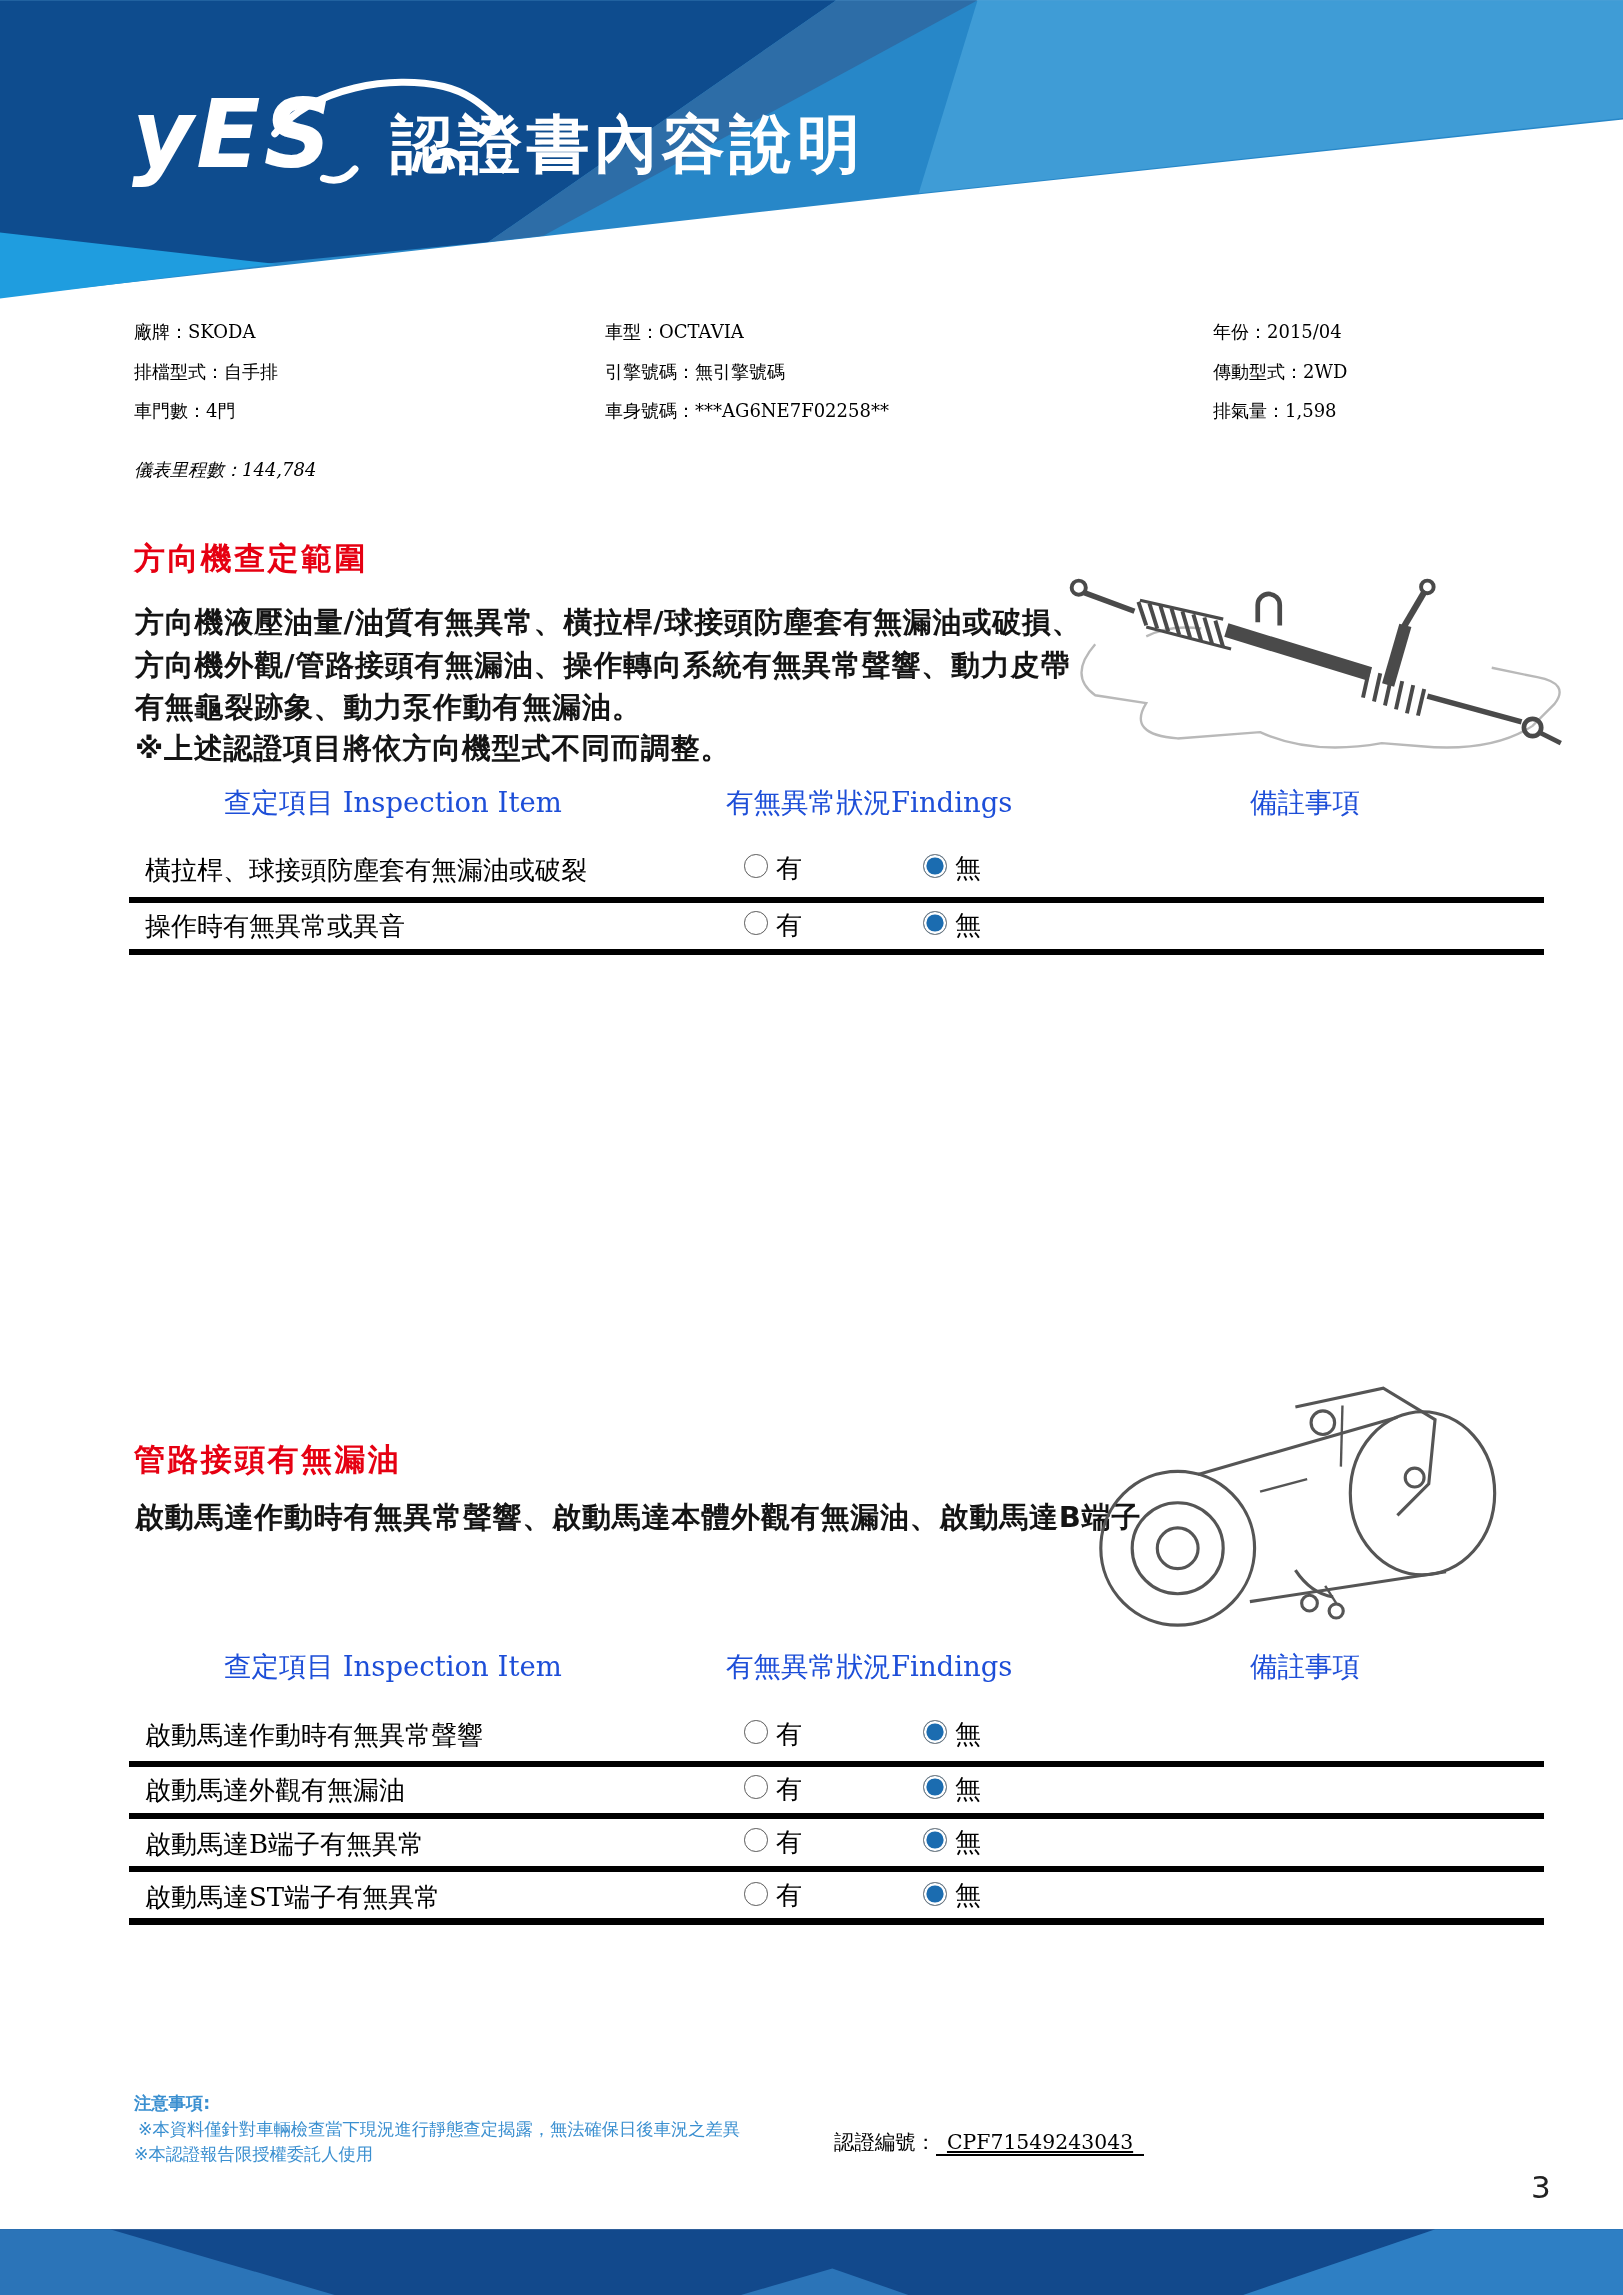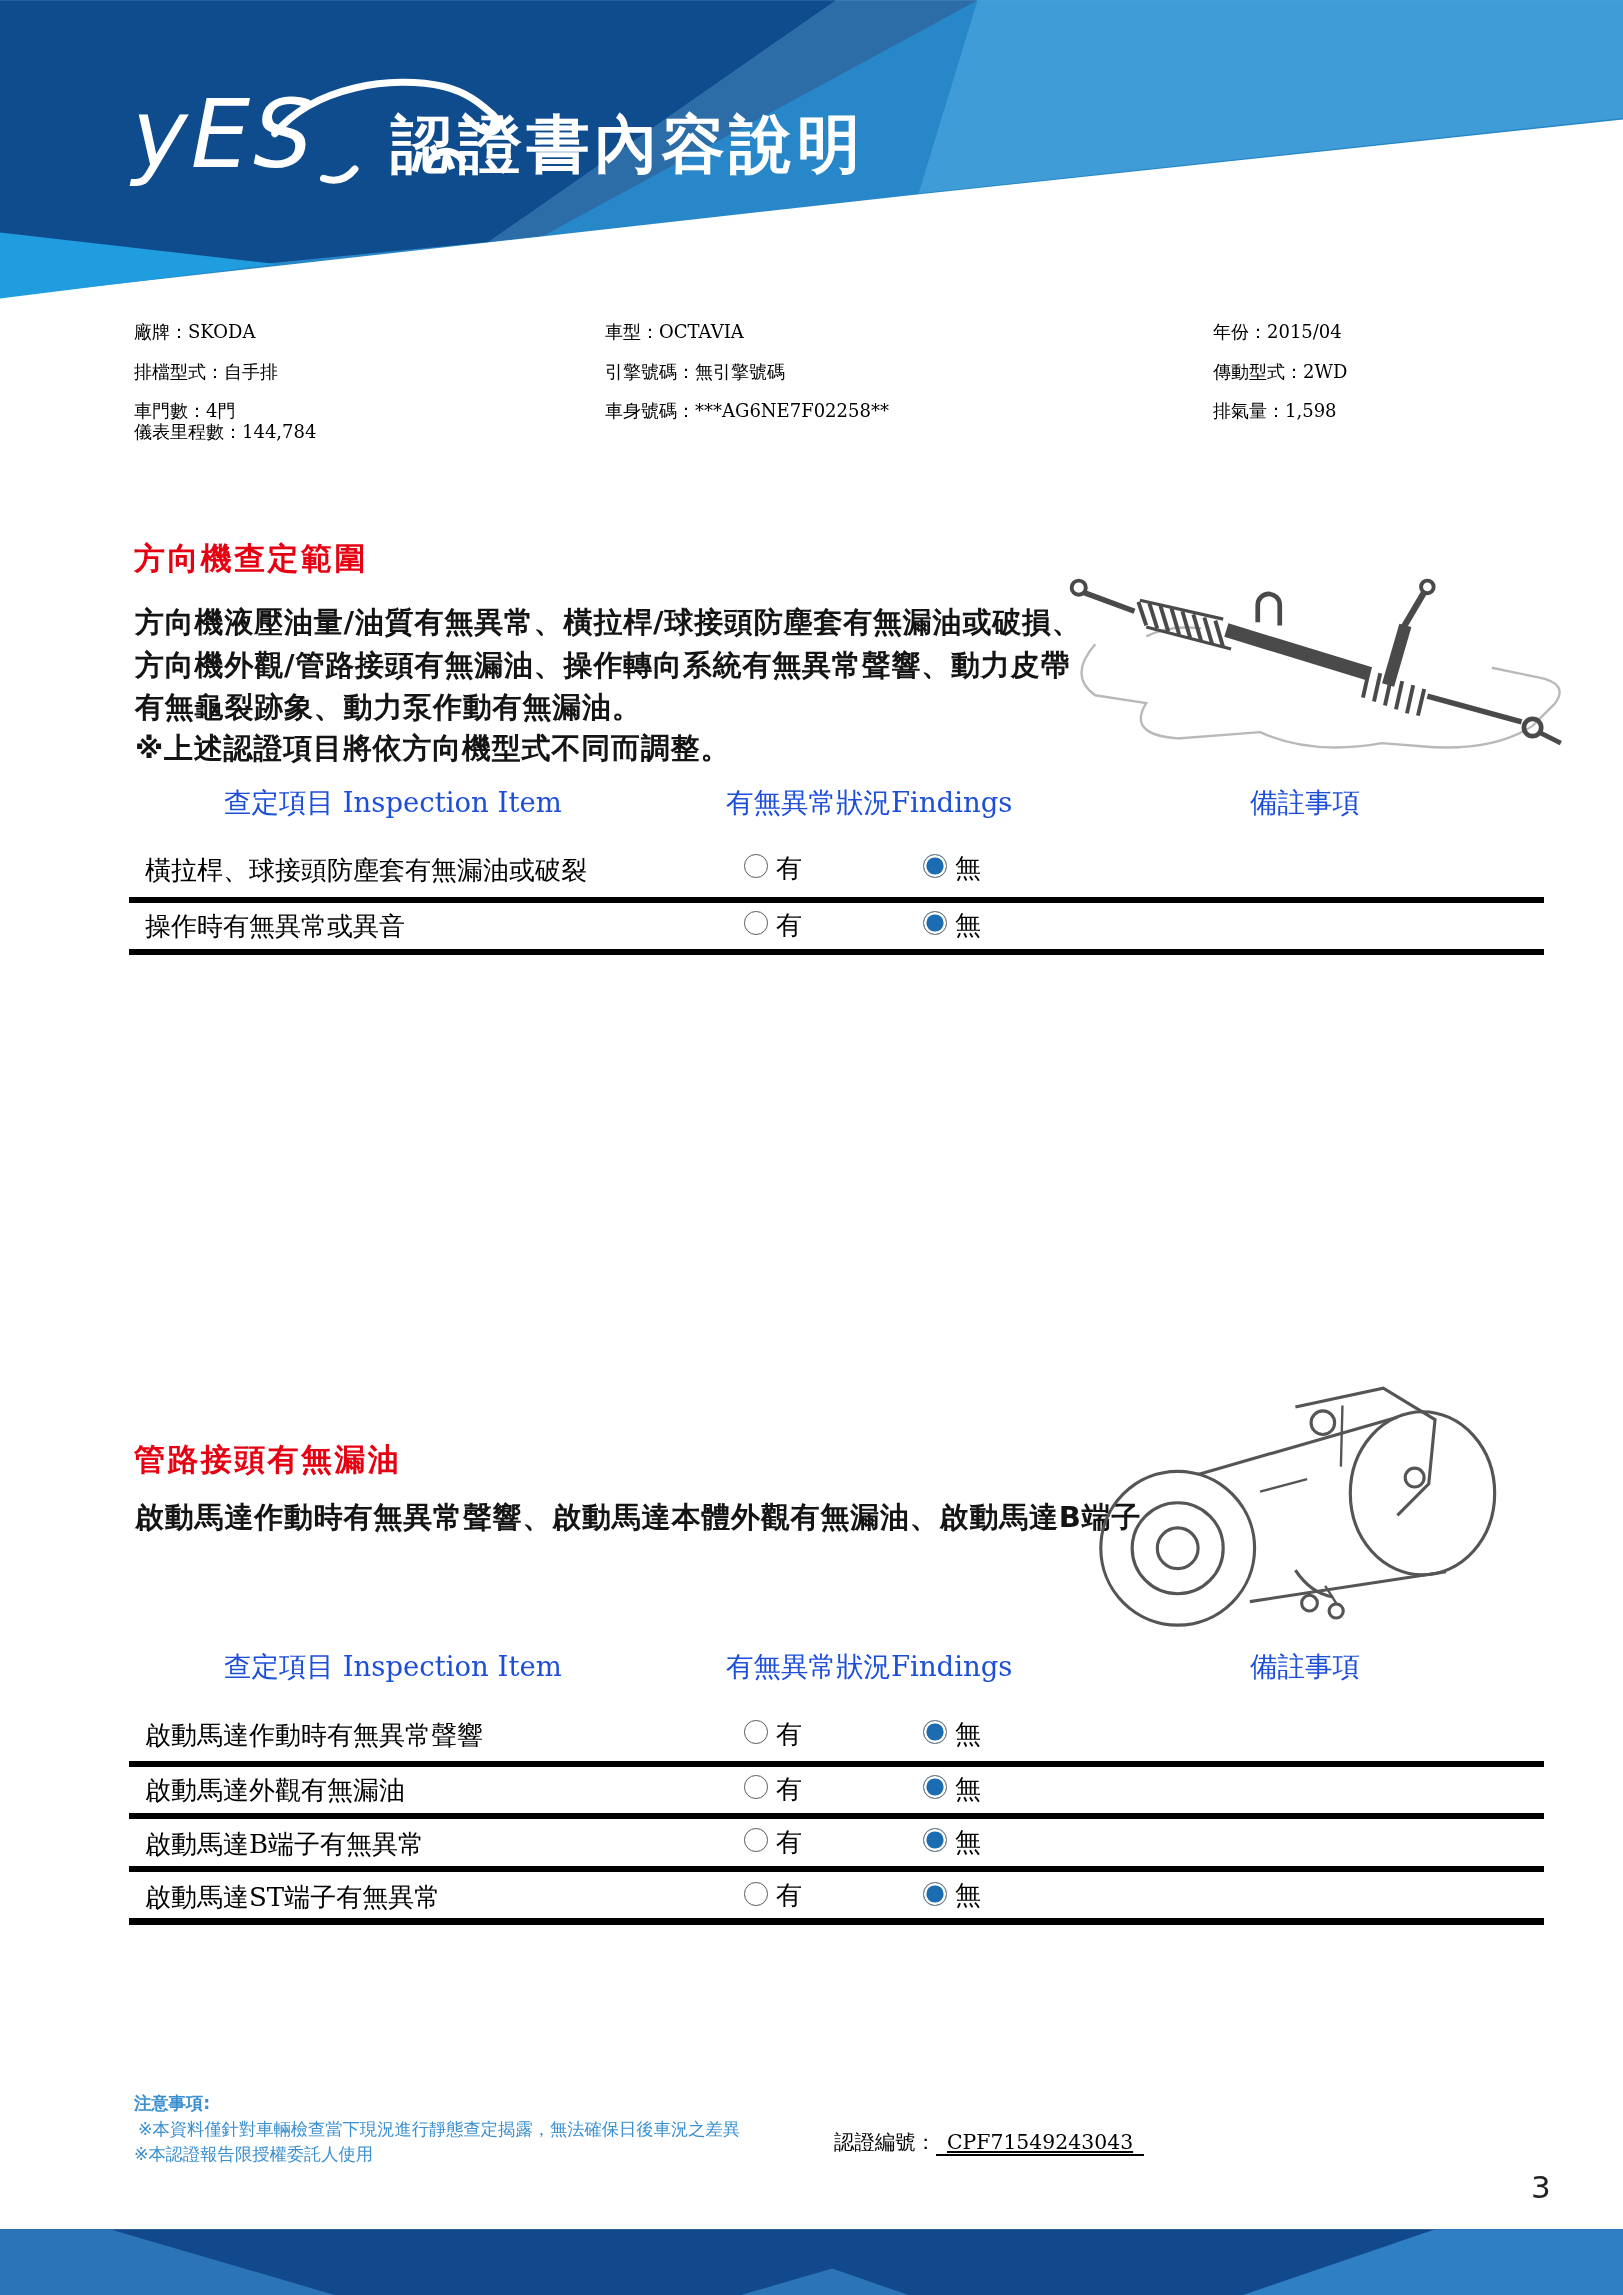--- a/index.html
+++ b/index.html
@@ -14,21 +14,21 @@
   .row-item{font-size:26px;color:#000;white-space:nowrap;}
   .radio{box-sizing:border-box;width:23.6px;height:23.6px;border:1.6px solid #5a5a5a;border-radius:50%;background:#fff;}
   .radio.checked{background:#1b6cb0;box-shadow:inset 0 0 0 2.4px #ffffff;border-color:#7a7a7a;}
   .radio-label{font-size:26px;color:#000;white-space:nowrap;}
   .divider{background:#000;height:5.5px;}
   .divider.thick{height:7px;}
   .note-line{font-family:"DejaVu Sans","Liberation Sans",sans-serif;font-size:17.3px;color:#3a8fd0;white-space:nowrap;}
   .cert{font-size:20.4px;color:#000;white-space:nowrap;}
   .cert-num{border-bottom:2.4px solid #000;padding:0 11px 0 11px;text-decoration:underline;}
   .page-num{font-family:"DejaVu Sans","Liberation Sans",sans-serif;font-size:31px;color:#222;}
-  .logo-text{font-family:"DejaVu Sans","Liberation Sans",sans-serif;font-style:italic;font-weight:400;
+  .logo-text{font-family:"DejaVu Sans","Liberation Sans",sans-serif;font-style:italic;font-weight:700;
              font-size:94px;color:#fff;letter-spacing:3.1px;white-space:nowrap;}
   .hdr-title{font-family:"DejaVu Sans","Liberation Sans",sans-serif;font-weight:bold;font-size:63px;
              color:#fff;letter-spacing:4.7px;white-space:nowrap;}
 </style>
 </head>
 <body>
 
 <div class="page">
 
   <svg class="abs" style="left:0;top:0;" width="1623" height="338" viewBox="0 0 2067 430">
@@ -44,21 +44,21 @@
       <path d="M452,215 q-16,20 -40,12"></path>
     </g>
   </svg>
   <div class="abs logo-text" style="left:132px;top:80px;">yES</div>
   <div class="abs hdr-title" style="left:391px;top:102px;">認證書內容說明</div>
 
   <div>
     <div class="abs info-line" style="left:134px;top:320px;">廠牌：SKODA</div>
     <div class="abs info-line" style="left:134px;top:360px;">排檔型式：自手排</div>
     <div class="abs info-line" style="left:134px;top:399px;">車門數：4門</div>
-    <div class="abs info-line" style="left:134px;top:420px;">儀表里程數：144,784</div>
+    <div class="abs info-line" style="left:134px;top:458px;font-style:italic;">儀表里程數：144,784</div>
     <div class="abs info-line" style="left:605px;top:320px;">車型：OCTAVIA</div>
     <div class="abs info-line" style="left:605px;top:360px;">引擎號碼：無引擎號碼</div>
     <div class="abs info-line" style="left:605px;top:399px;">車身號碼：***AG6NE7F02258**</div>
     <div class="abs info-line" style="left:1213px;top:320px;">年份：2015/04</div>
     <div class="abs info-line" style="left:1213px;top:360px;">傳動型式：2WD</div>
     <div class="abs info-line" style="left:1213px;top:399px;">排氣量：1,598</div>
   </div>
 
   <div class="abs sec-title sansb" style="left:134px;top:538px;">方向機查定範圍</div>
   <div class="abs desc-line sansb" style="left:135px;top:603px;">方向機液壓油量/油質有無異常、橫拉桿/球接頭防塵套有無漏油或破損、</div>

